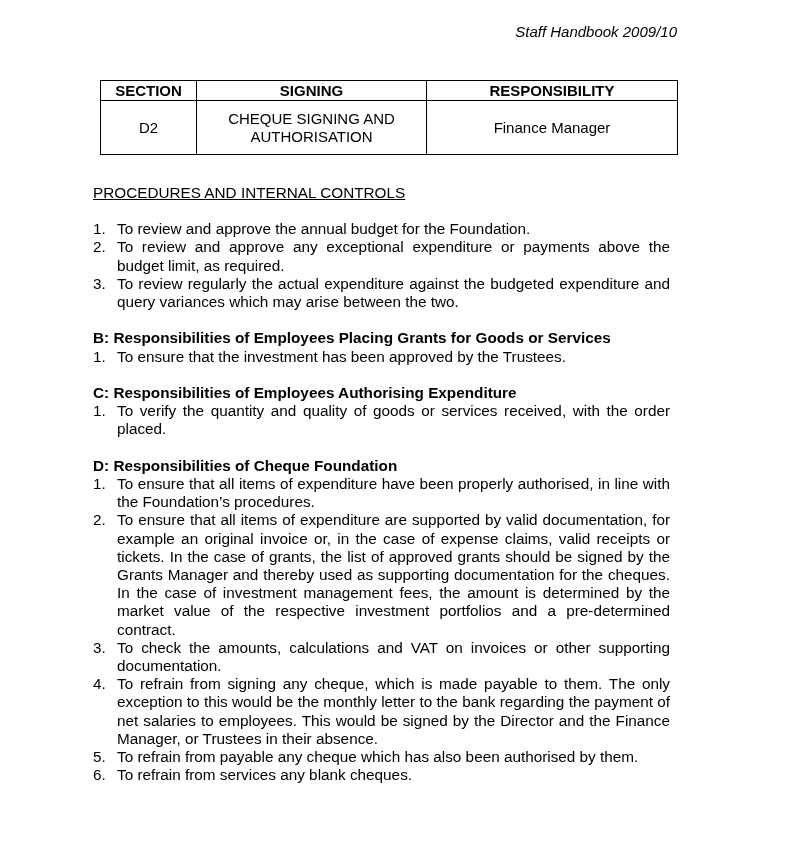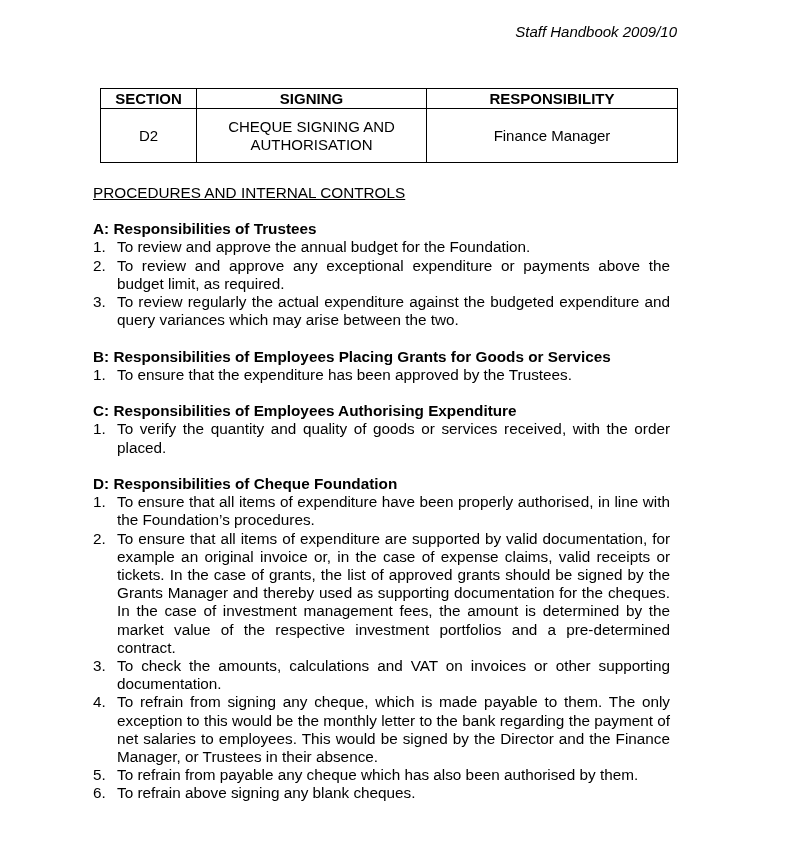--- a/index.html
+++ b/index.html
@@ -5,21 +5,21 @@
   html, body { margin: 0; padding: 0; background: #ffffff; }
   body {
     width: 786px; height: 842px; position: relative; overflow: hidden;
     font-family: "Liberation Sans", sans-serif; color: #000;
   }
   .header {
     position: absolute; top: 23px; right: 109px;
     font-size: 15px; font-style: italic;
   }
   table.info {
-    position: absolute; left: 100px; top: 88px; width: 578px;
+    position: absolute; left: 100px; top: 80px; width: 578px;
     border-collapse: collapse; font-size: 15px;
   }
   table.info th, table.info td {
     border: 1px solid #000; text-align: center; padding: 0;
   }
   table.info th { font-weight: bold; height: 19px; line-height: 18px; }
   table.info td { height: 53px; line-height: 18px; }
   .col1 { width: 95px; } .col2 { width: 229px; }
   .content {
     position: absolute; left: 93px; top: 184px; width: 577px;
@@ -51,44 +51,43 @@
         </td>
     <td>Finance Manager</td>
   </tr>
 </tbody>
   </table>
 
 <div class="content">
   <div class="title">PROCEDURES AND INTERNAL CONTROLS</div>
   <div id="sections">
       <div class="sec">
-        <h3>A:  Responsibilities of Trustees</h3>
         <ol>
           <li><span class="num">1.</span><span>To review and approve the annual budget for the Foundation.</span></li>
           <li><span class="num">2.</span><span>To review and approve any exceptional expenditure or payments above the budget limit, as required.</span></li>
           <li><span class="num">3.</span><span>To review regularly the actual expenditure against the budgeted expenditure and query variances which may arise between the two.</span></li>
         </ol>
       </div>
       <div class="sec">
         <h3>B:  Responsibilities of Employees Placing Grants for Goods or Services</h3>
         <ol>
-          <li><span class="num">1.</span><span>To ensure that the expenditure has been approved by the Trustees.</span></li>
+          <li><span class="num">1.</span><span>To ensure that the investment has been approved by the Trustees.</span></li>
         </ol>
       </div>
       <div class="sec">
         <h3>C:  Responsibilities of Employees Authorising Expenditure</h3>
         <ol>
           <li><span class="num">1.</span><span>To verify the quantity and quality of goods or services received, with the order placed.</span></li>
         </ol>
       </div>
       <div class="sec">
         <h3>D:  Responsibilities of Cheque Foundation</h3>
         <ol>
           <li><span class="num">1.</span><span>To ensure that all items of expenditure have been properly authorised, in line with the Foundation’s procedures.</span></li>
           <li><span class="num">2.</span><span>To ensure that all items of expenditure are supported by valid documentation, for example an original invoice or, in the case of expense claims, valid receipts or tickets.  In the case of grants, the list of approved grants should be signed by the Grants Manager and thereby used as supporting documentation for the cheques.  In the case of investment management fees, the amount is determined by the market value of the respective investment portfolios and a pre-determined contract.</span></li>
           <li><span class="num">3.</span><span>To check the amounts, calculations and VAT on invoices or other supporting documentation.</span></li>
           <li><span class="num">4.</span><span>To refrain from signing any cheque, which is made payable to them.  The only exception to this would be the monthly letter to the bank regarding the payment of net salaries to employees.  This would be signed by the Director and the Finance Manager, or Trustees in their absence.</span></li>
           <li><span class="num">5.</span><span>To refrain from payable any cheque which has also been authorised by them.</span></li>
-          <li><span class="num">6.</span><span>To refrain above signing any blank cheques.</span></li>
+          <li><span class="num">6.</span><span>To refrain from services any blank cheques.</span></li>
         </ol>
       </div>
     </div>
 </div>
 
 </body></html>

